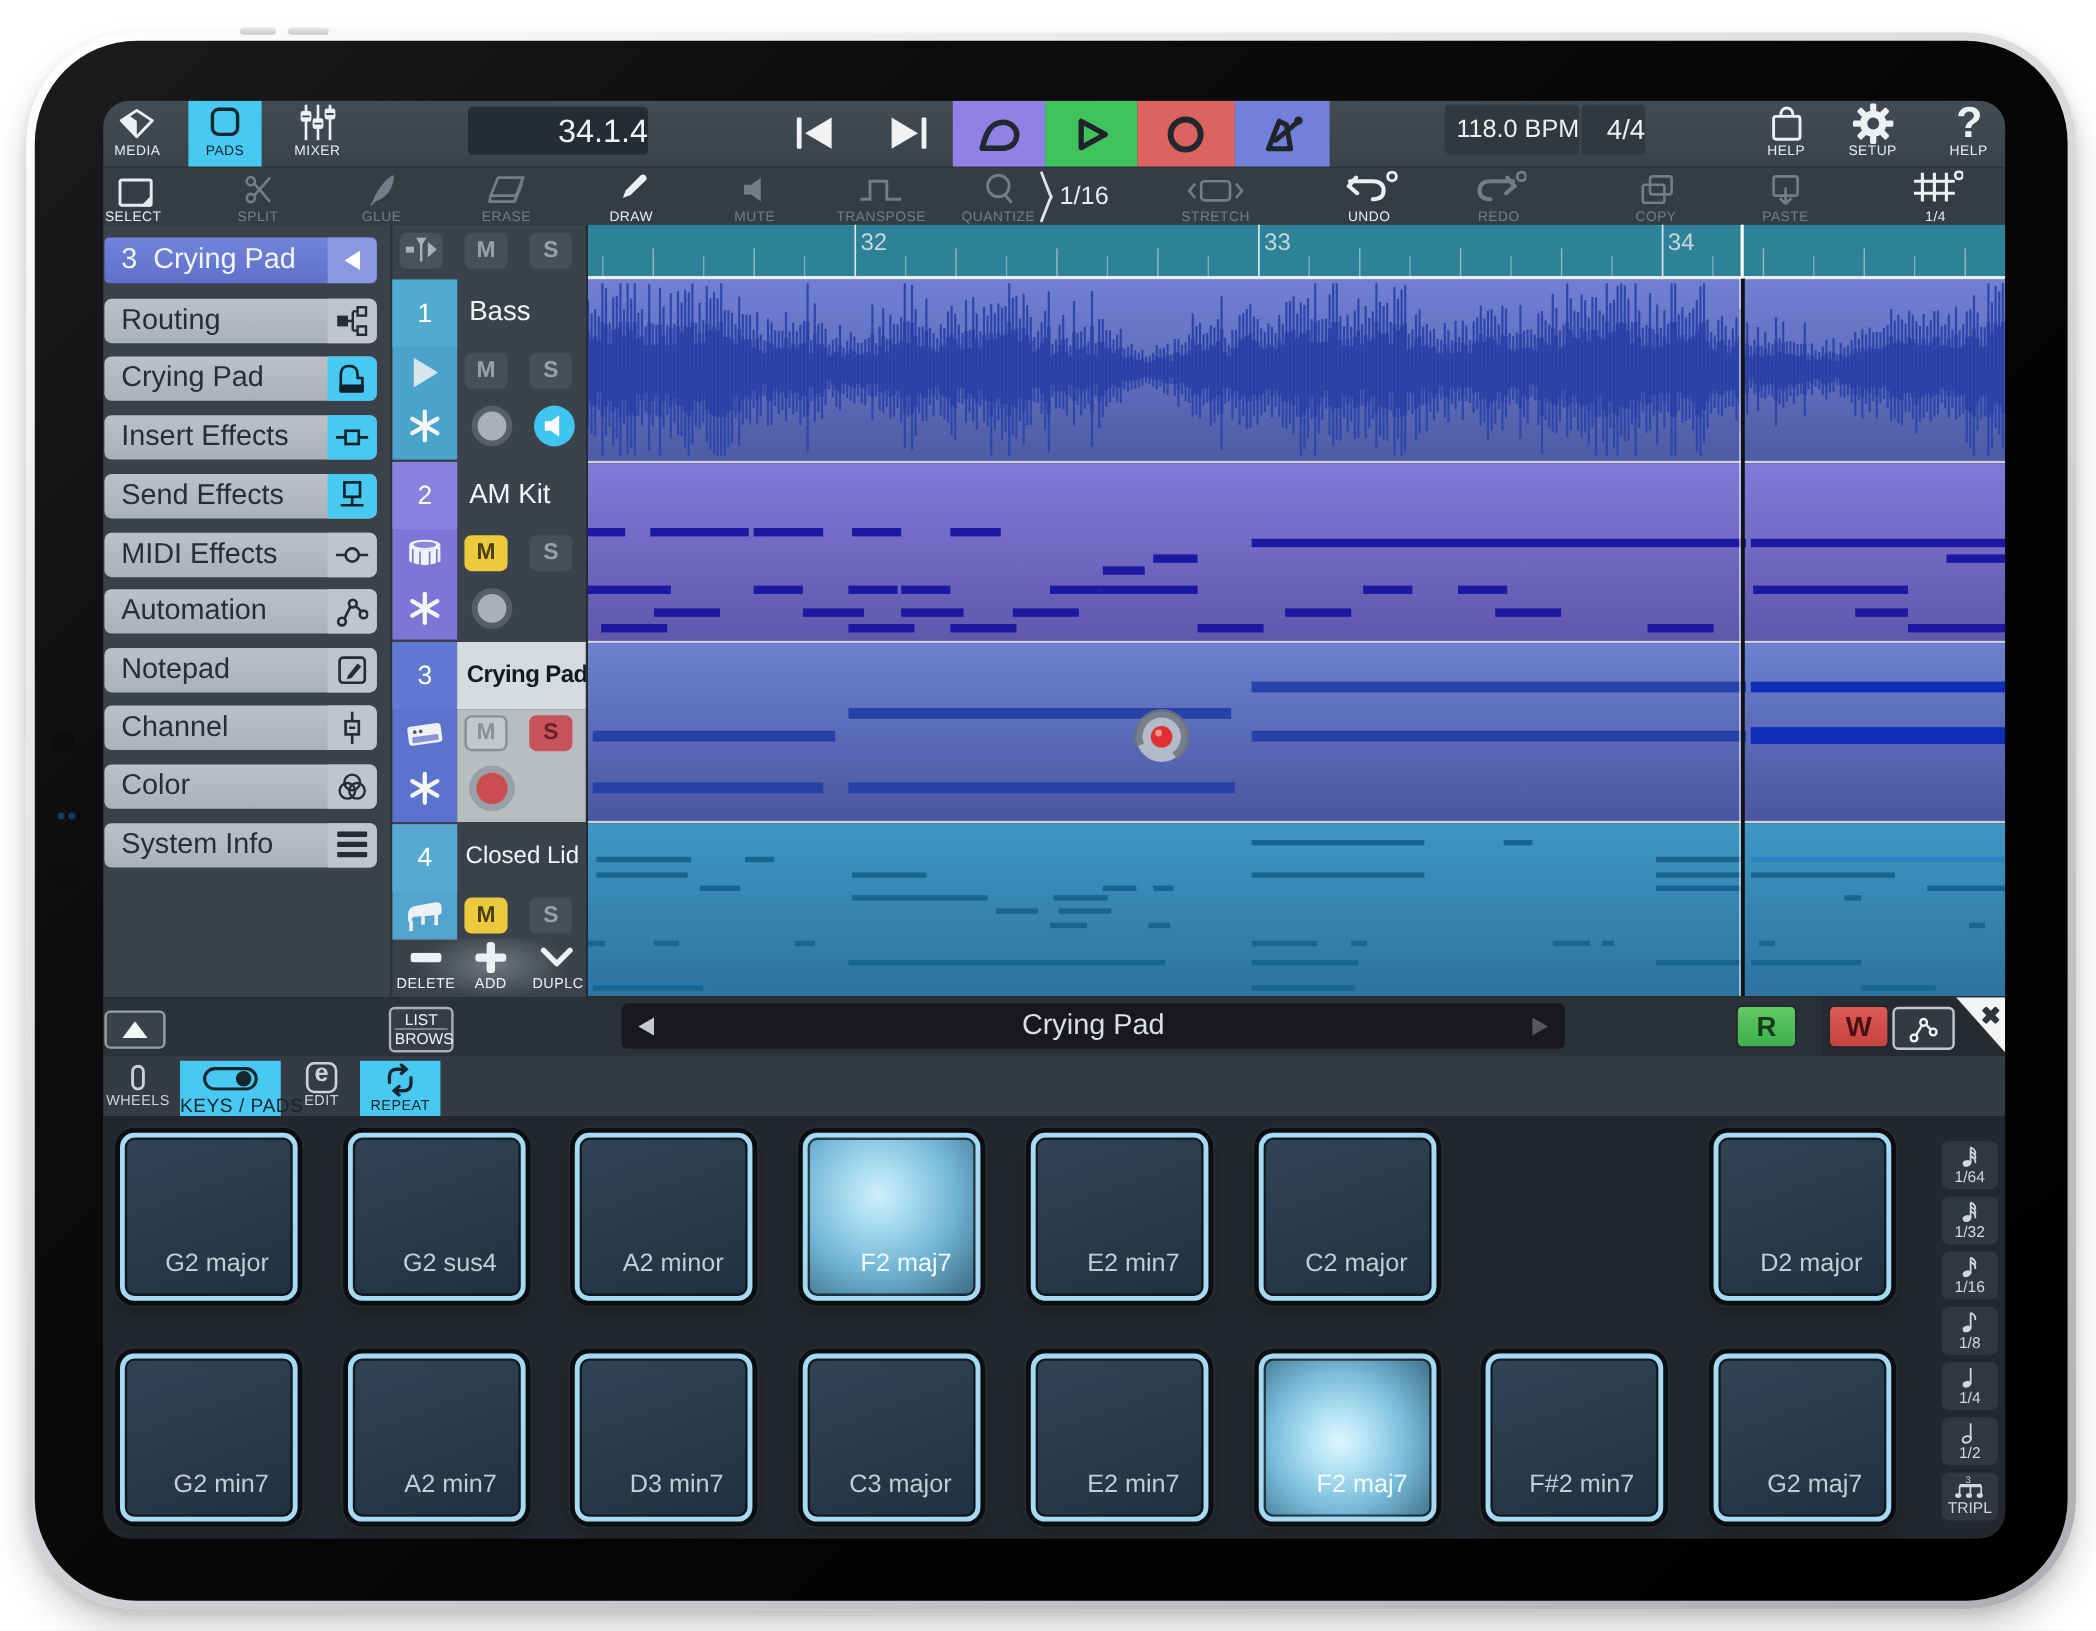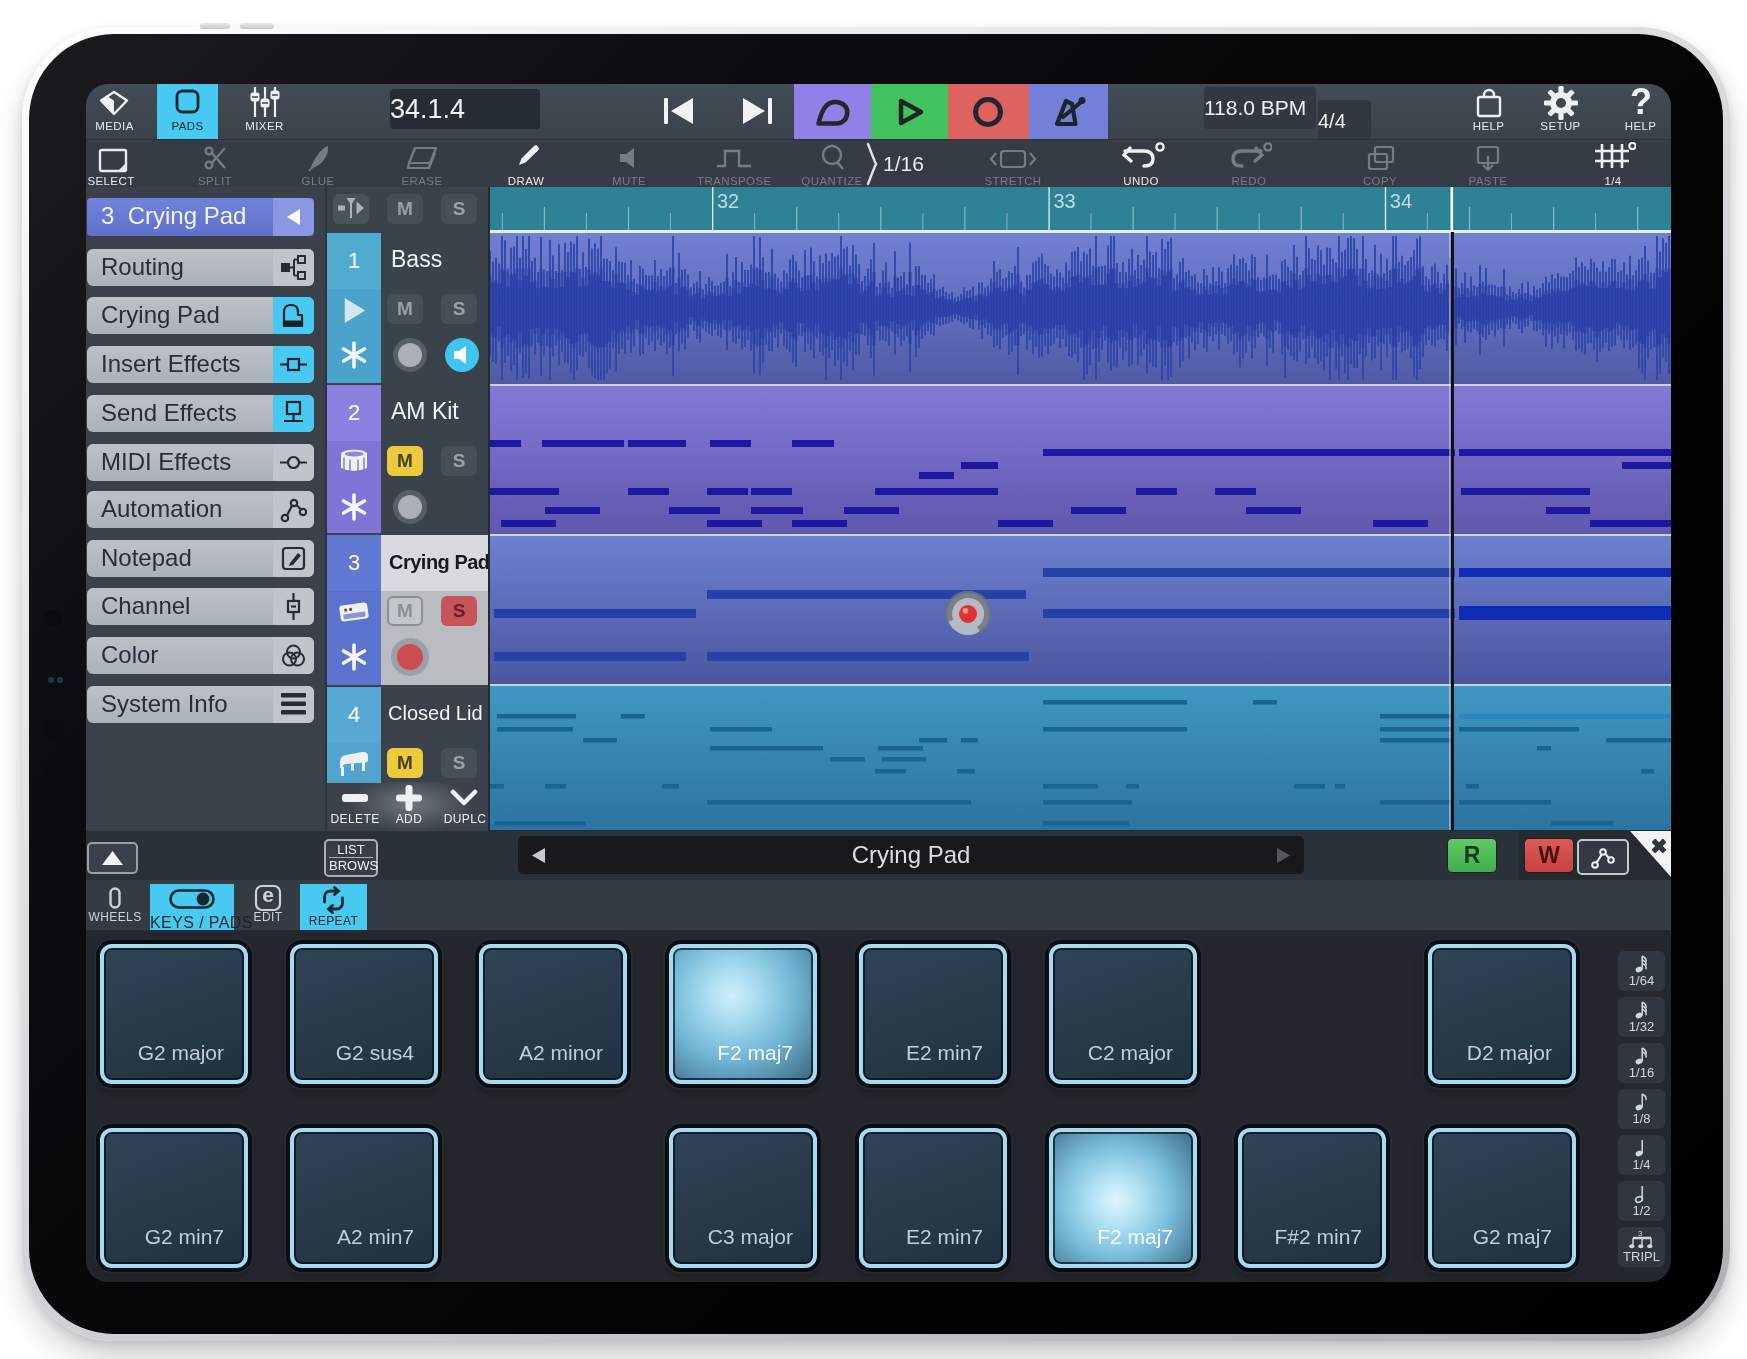--- a/index.html
+++ b/index.html
@@ -8,21 +8,21 @@
 box-shadow:0 18px 30px rgba(0,0,0,.18),0 4px 10px rgba(0,0,0,.10)}
 #ipadbody{position:absolute;left:7px;top:7px;right:9px;bottom:8px;border-radius:85px;
 background:linear-gradient(135deg,#1c1c1f 0%,#0d0d0f 25%,#040405 60%,#000 100%)}
 .sidebtn{position:absolute;background:linear-gradient(180deg,#e8e9eb,#c6c7ca);border-radius:3px}
 #screen{position:absolute;left:86px;top:84px;width:1585px;height:1198px;border-radius:22px;background:#262b31;overflow:hidden}
 .lbl{position:absolute;font-size:11.5px;letter-spacing:.4px;text-align:center;white-space:nowrap}
 .lt{color:#e8ebee}.gr{color:#747d87}
 #tb1{position:absolute;left:0;top:0;width:1585px;height:55px;background:linear-gradient(180deg,#434b55,#3a424b)}
 #tb2{position:absolute;left:0;top:55px;width:1585px;height:48px;background:#353c45;border-top:1px solid #2c323a}
 .csel{background:#47c9f2}
-.disp{position:absolute;background:#262c34;border-radius:4px;color:#f1f3f5;text-align:left}
+.disp{position:absolute;background:#262c34;border-radius:4px;color:#f1f3f5;text-align:right}
 .mbtn{position:absolute;width:36px;height:30px;border-radius:6px;background:#474f58;color:#99a0a8;font-weight:bold;font-size:19px;text-align:center;line-height:30px}
 .yellow{background:#ecca3d;color:#4a3f10}
 .redbtn{background:#c8545b;color:#6b2026}
 .srow{position:absolute;left:1px;width:227px;height:37px;border-radius:6px;background:linear-gradient(180deg,#bcc1c8,#abb1b9);color:#272e3a;font-size:24px}
 .srow .t{position:absolute;left:14px;top:4px}
 .sic{position:absolute;right:0;top:0;width:41px;height:100%;border-radius:0 6px 6px 0;background:#c0c5cb}
 .sic.csel{background:#47c9f2}
 .pad{position:absolute;width:148px;height:140px;border-radius:12px;border:4px solid #a5daf1;
 background:linear-gradient(160deg,#304456 0%,#2a3c4c 45%,#20303e 100%);
 box-shadow:0 0 0 4px rgba(8,11,15,.9),0 0 0 6px rgba(44,49,56,.55),0 6px 14px rgba(0,0,0,.5),inset 0 0 0 2px rgba(5,12,20,.7)}
@@ -87,21 +87,21 @@
       </svg>
  <svg class="abs" style="left:884px;top:11px" width="36" height="34" viewBox="0 0 36 34" fill="none" stroke="#23282f" stroke-width="5">
         <circle cx="18" cy="17" r="12.5"></circle>
       </svg>
  <svg class="abs" style="left:965px;top:10px" width="38" height="34" viewBox="0 0 38 34" fill="none" stroke="#1f242b" stroke-width="4.2" stroke-linejoin="round" stroke-linecap="round">
         <path d="M6 30 L15 7 L21 10 L24.5 30 Z"></path>
         <path d="M12 23 L30 8"></path>
         <circle cx="31" cy="6.5" r="3.5" fill="#1f242b" stroke="none"></circle>
       </svg>
  <div class="disp" style="left:1118px;top:3px;width:112px;height:42px;font-size:21px;line-height:42px;background:#31383f;color:#eef0f2">118.0 BPM</div>
- <div class="disp" style="left:1232px;top:16px;width:53px;height:42px;font-size:20px;line-height:42px;background:#31383f;color:#eef0f2">4/4</div>
+ <div class="disp" style="left:1232px;top:3px;width:53px;height:42px;font-size:23px;line-height:42px;background:#31383f;color:#eef0f2">4/4</div>
  <svg class="abs" style="left:1390px;top:4px" width="26" height="30" viewBox="0 0 26 30" fill="none" stroke="#eef1f3" stroke-width="2.4">
         <rect x="2" y="9" width="22" height="19" rx="2"></rect>
         <path d="M8 9 V7 a5 5 0 0 1 10 0 V9"></path>
       </svg>
  <div class="lbl lt" style="left:1374px;top:36px;width:57px">HELP</div>
  <svg class="abs" style="left:1458px;top:2px" width="34" height="34" viewBox="0 0 34 34">
         <g fill="none" stroke="#eef1f3" stroke-width="6">
           <circle cx="17" cy="17" r="8"></circle>
         </g>
         <g fill="#eef1f3">
@@ -627,20 +627,23 @@
       </div>
       <div class="pad" style="left:1342px;top:14px">
         <span class="pl" style="color:#c2cdd8">D2 major</span>
       </div>
       <div class="pad" style="left:14px;top:198px">
         <span class="pl" style="color:#c2cdd8">G2 min7</span>
       </div>
       <div class="pad" style="left:204px;top:198px">
         <span class="pl" style="color:#c2cdd8">A2 min7</span>
       </div>
+      <div class="pad" style="left:393px;top:198px">
+        <span class="pl" style="color:#c2cdd8">D3 min7</span>
+      </div>
       <div class="pad" style="left:583px;top:198px">
         <span class="pl" style="color:#c2cdd8">C3 major</span>
       </div>
       <div class="pad" style="left:773px;top:198px">
         <span class="pl" style="color:#c2cdd8">E2 min7</span>
       </div>
       <div class="pad lit2" style="left:963px;top:198px">
         <span class="pl" style="color:#f2fbff">F2 maj7</span>
       </div>
       <div class="pad" style="left:1152px;top:198px">

